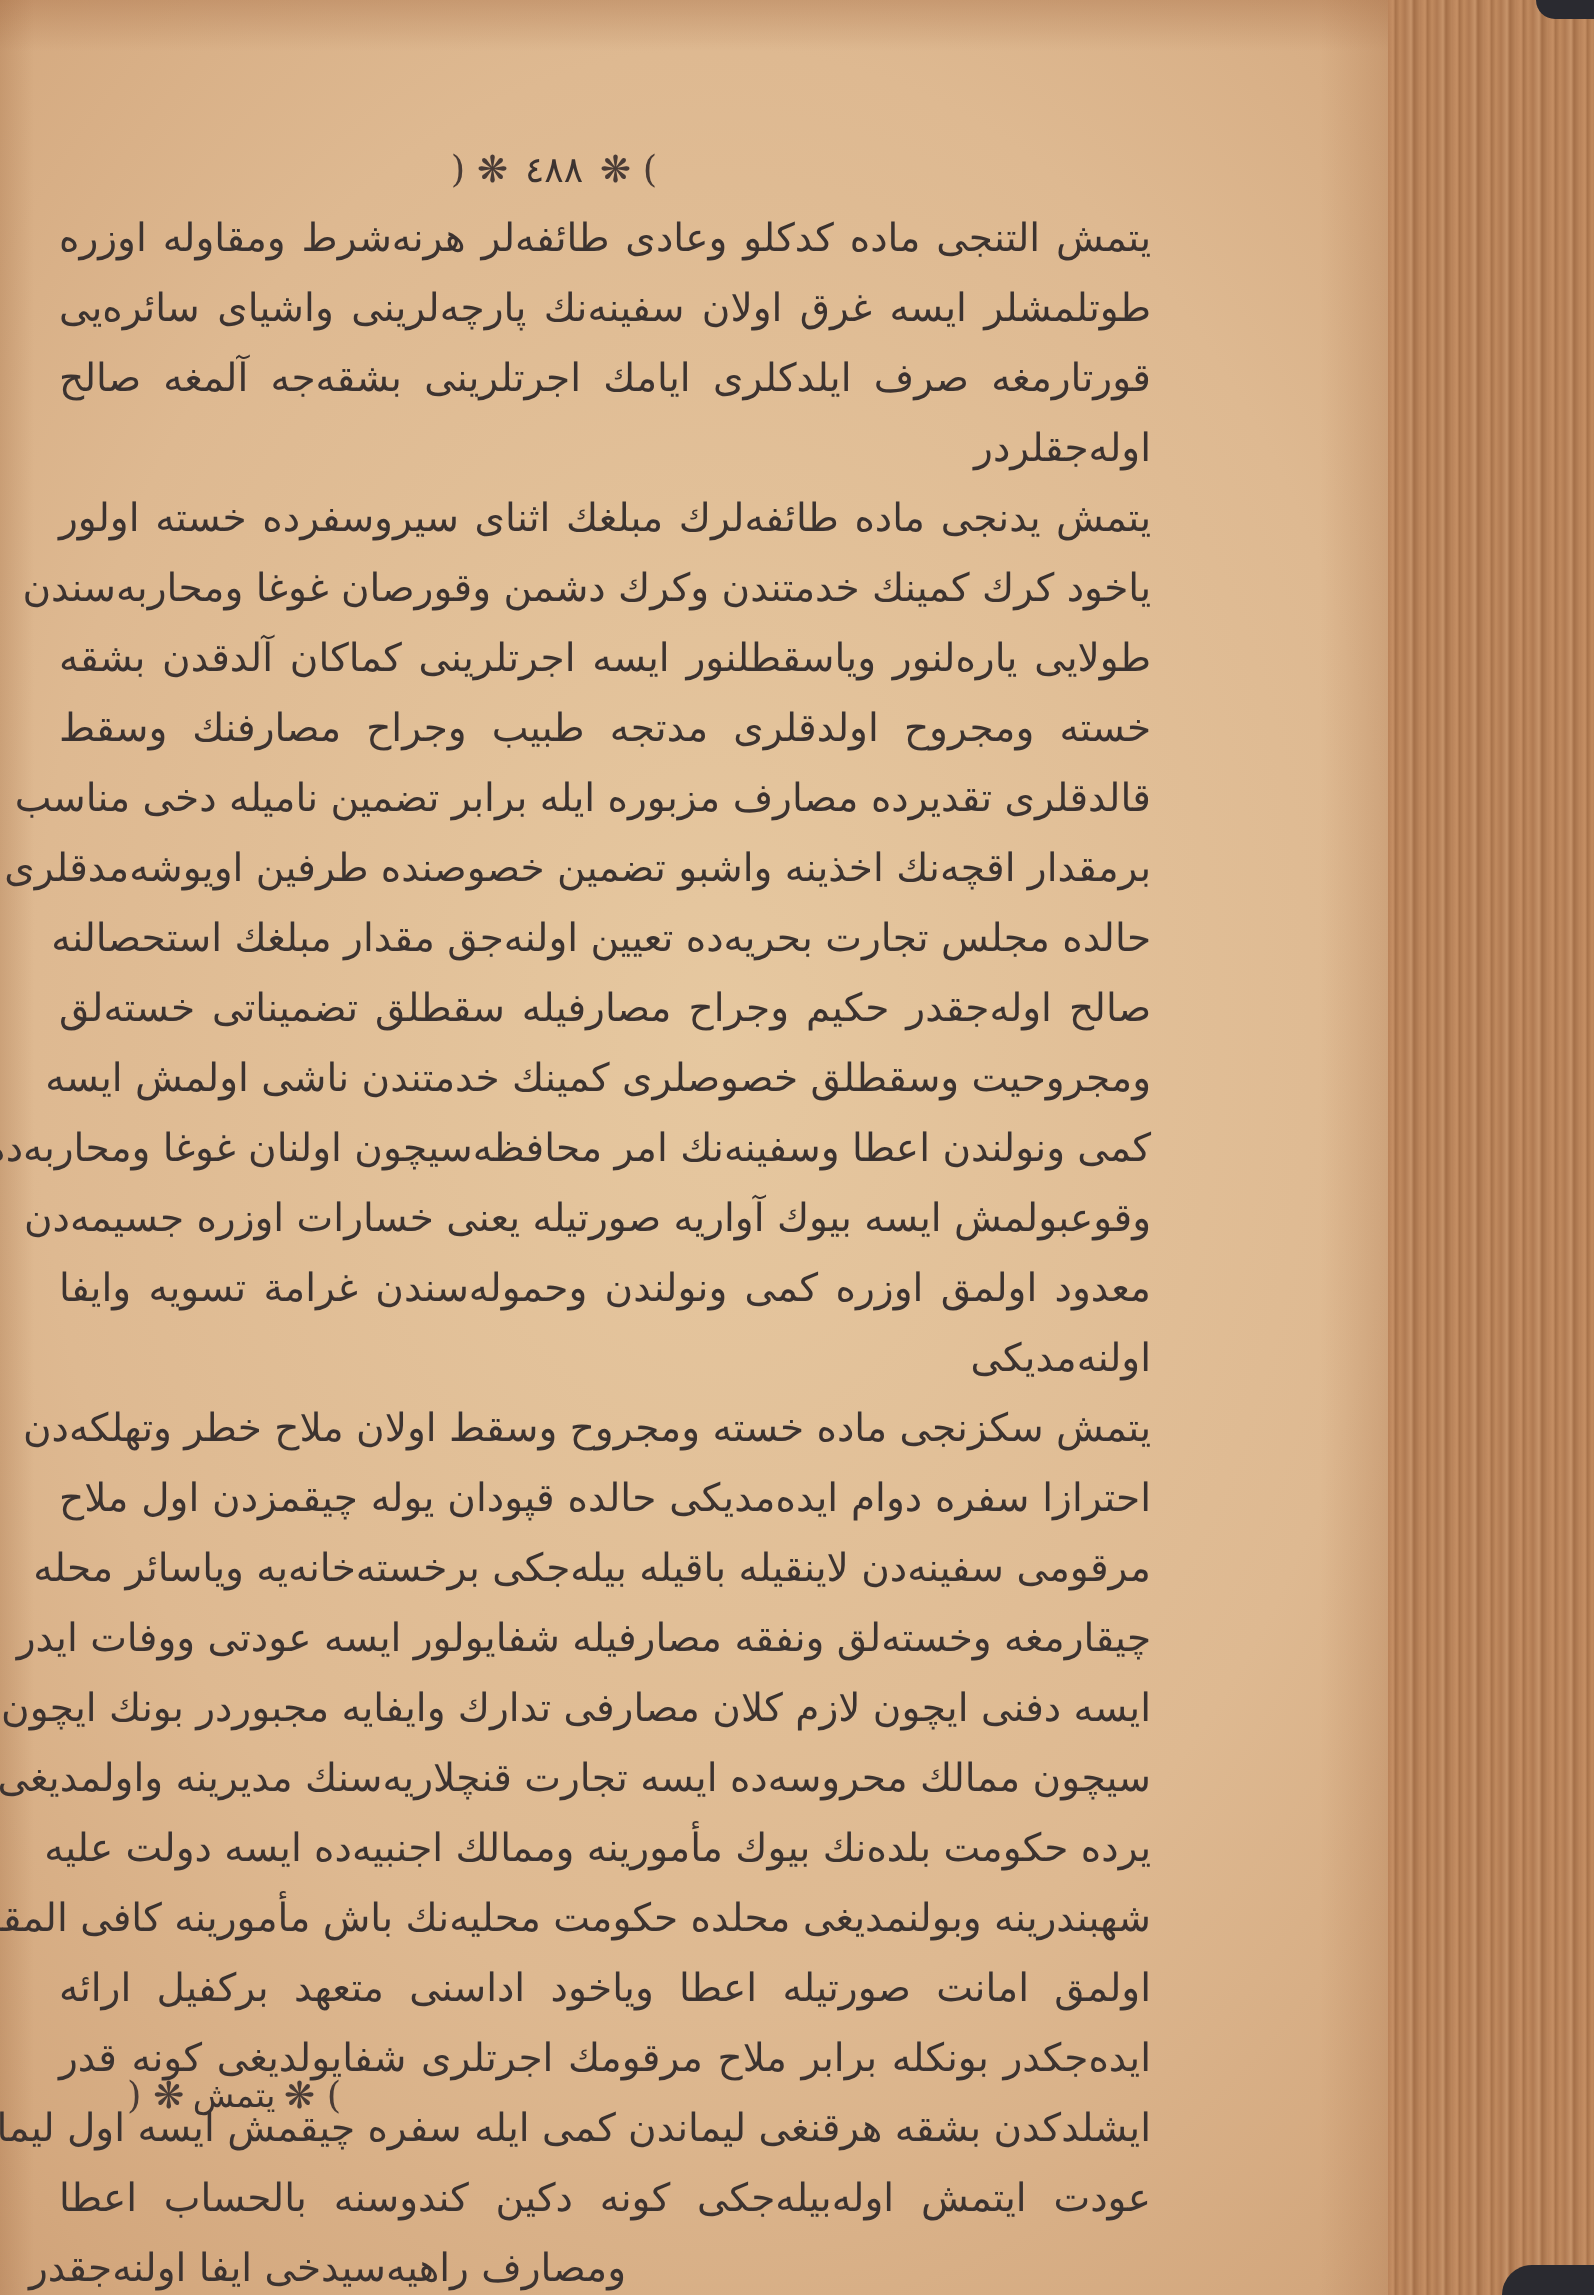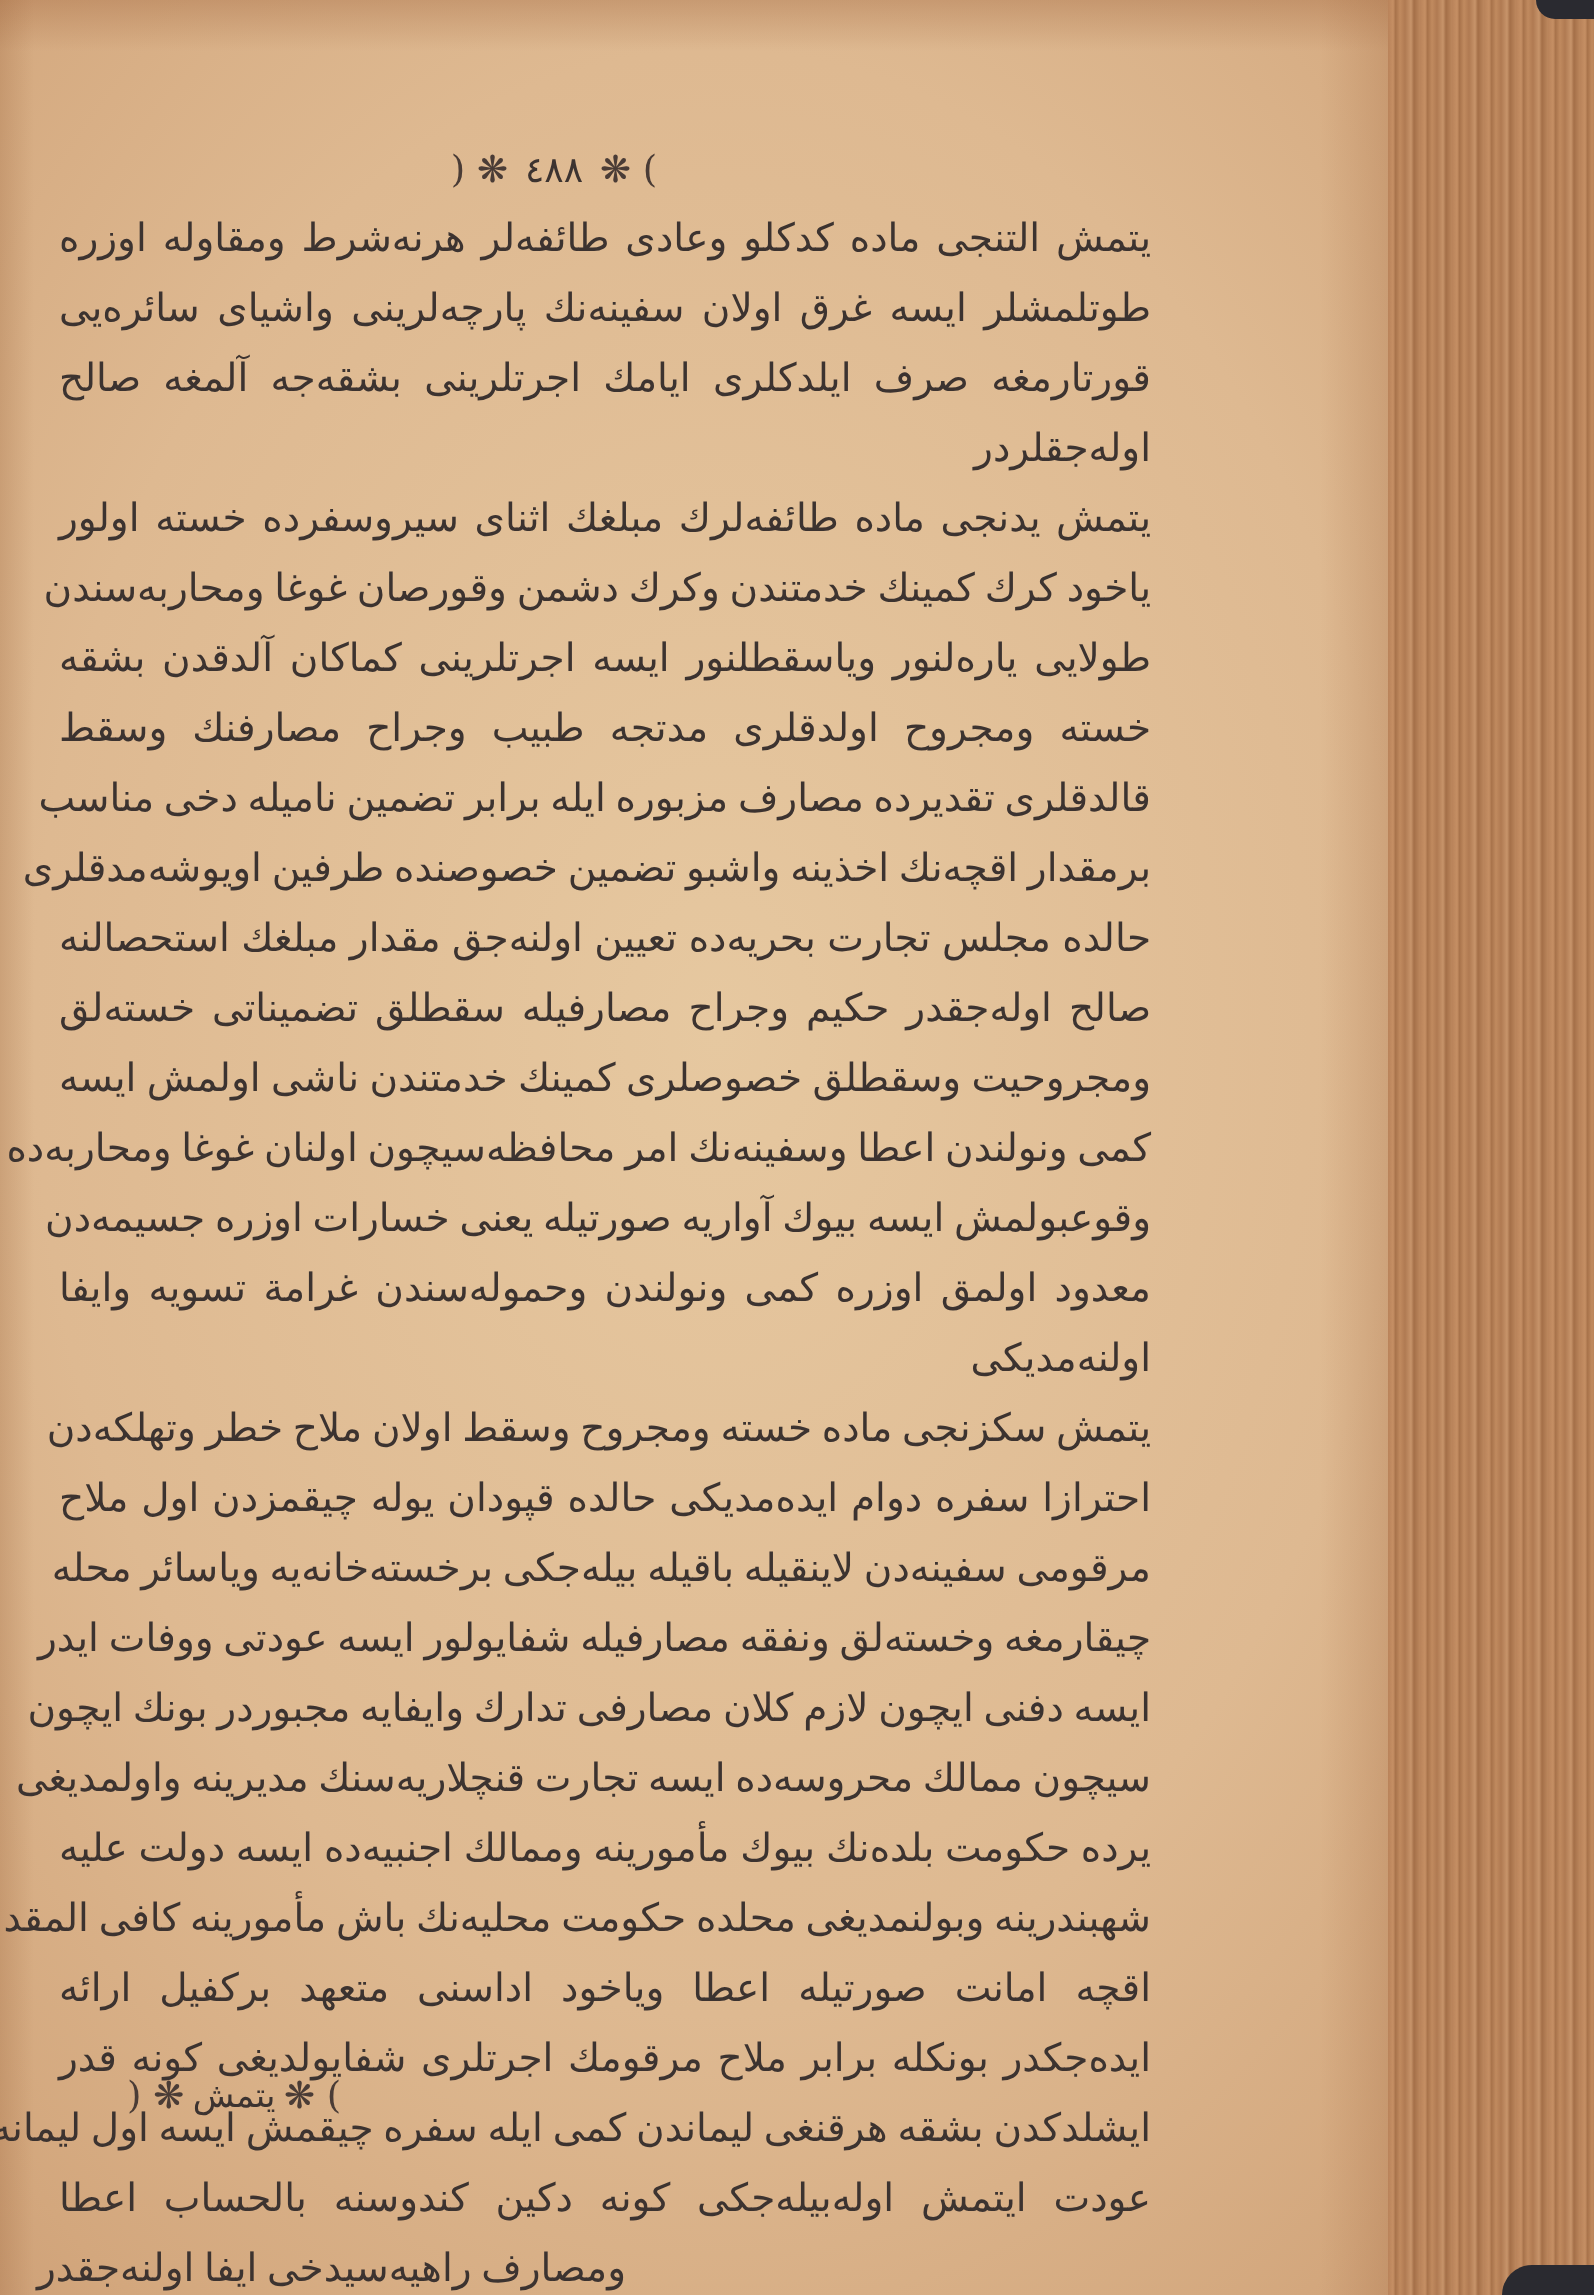--- a/index.html
+++ b/index.html
@@ -88,21 +88,20 @@
       direction: rtl;
       text-align: right;
     }
     .line {
       font-size: 39px;
       line-height: 70px;
       height: 70px;
       white-space: nowrap;
       text-align: justify;
       text-align-last: justify;
-      font-family: Liberation Serif, serif;
     }
     .line.short {
       text-align-last: right;
     }
     .line.last {
       text-align-last: right;
       padding-right: 525px;
     }
     .catchword {
       position: absolute;
@@ -154,21 +153,21 @@
     <div class="line">معدود اولمق اوزره كمى ونولندن وحموله‌سندن غرامة تسويه وايفا</div>
     <div class="line short">اولنه‌مديكى</div>
     <div class="line">يتمش سكزنجى ماده   خسته ومجروح وسقط اولان ملاح خطر وتهلكه‌دن</div>
     <div class="line">احترازا سفره دوام ايده‌مديكى حالده قپودان يوله چيقمزدن اول ملاح</div>
     <div class="line">مرقومى سفينه‌دن لاينقيله باقيله بيله‌جكى برخسته‌خانه‌يه وياسائر محله</div>
     <div class="line">چيقارمغه وخسته‌لق ونفقه مصارفيله شفايولور ايسه عودتى ووفات ايدر</div>
     <div class="line">ايسه دفنى ايچون لازم كلان مصارفى تدارك وايفايه مجبوردر بونك ايچون</div>
     <div class="line">سيچون ممالك محروسه‌ده ايسه تجارت قنچلاريه‌سنك مديرينه واولمديغى</div>
     <div class="line">يرده حكومت بلده‌نك بيوك مأمورينه وممالك اجنبيه‌ده ايسه دولت عليه</div>
     <div class="line">شهبندرينه وبولنمديغى محلده حكومت محليه‌نك باش مأمورينه كافى المقدار</div>
-    <div class="line">اقچه امانت صورتيله اعطا وياخود اداسنى متعهد بركفيل ارائه</div>
+    <div class="line">اولمق امانت صورتيله اعطا وياخود اداسنى متعهد بركفيل ارائه</div>
     <div class="line">ايده‌جكدر بونكله برابر ملاح مرقومك اجرتلرى شفايولديغى كونه قدر</div>
     <div class="line">ايشلدكدن بشقه هرقنغى ليماندن كمى ايله سفره چيقمش ايسه اول ليمانه</div>
     <div class="line">عودت ايتمش اوله‌بيله‌جكى كونه دكين كندوسنه بالحساب اعطا</div>
     <div class="line last">ومصارف راهيه‌سيدخى ايفا اولنه‌جقدر</div>
   </div>
 </div>
 
 <div class="catchword">
   <span class="orn">) ❋</span>
   <span>يتمش</span>

